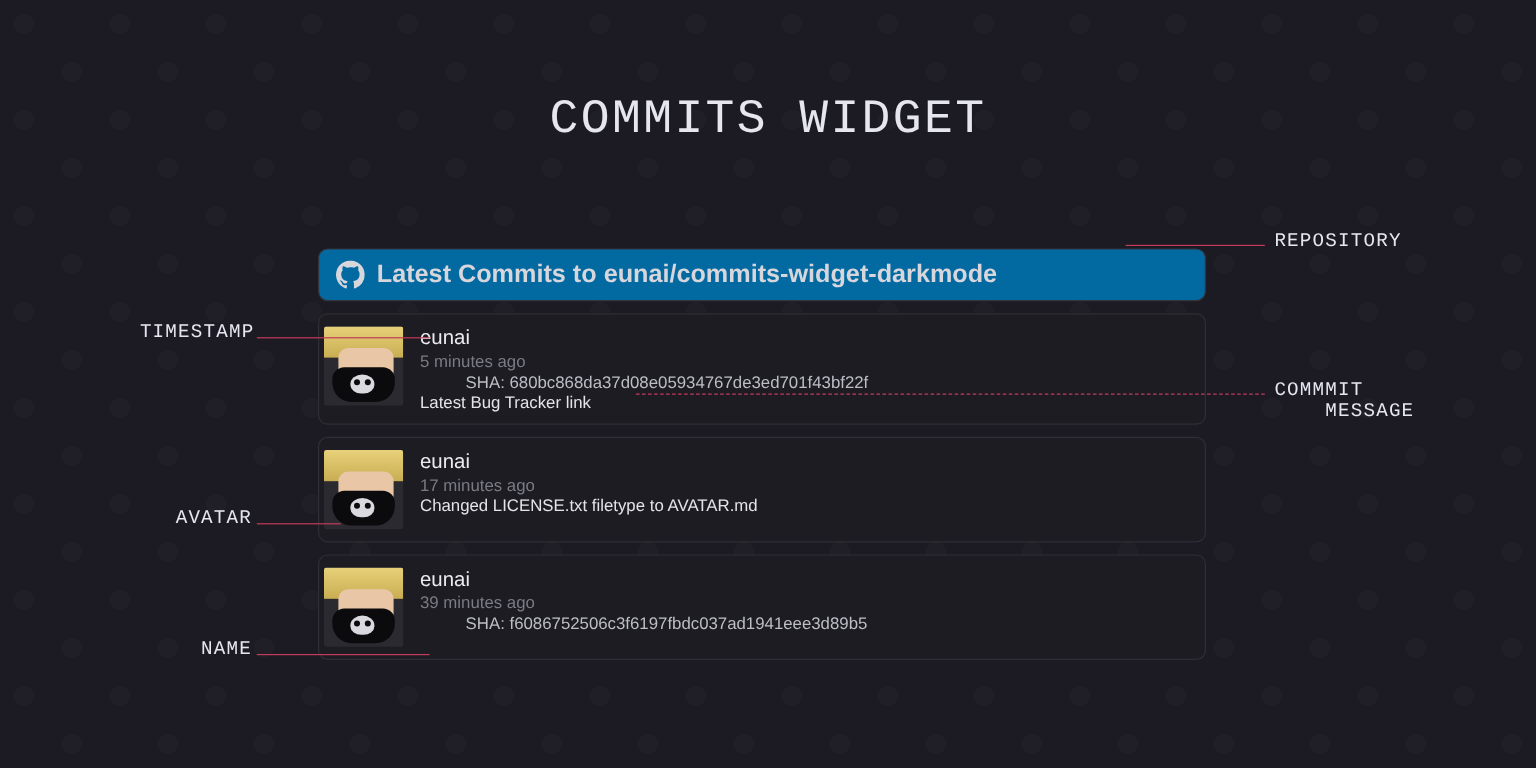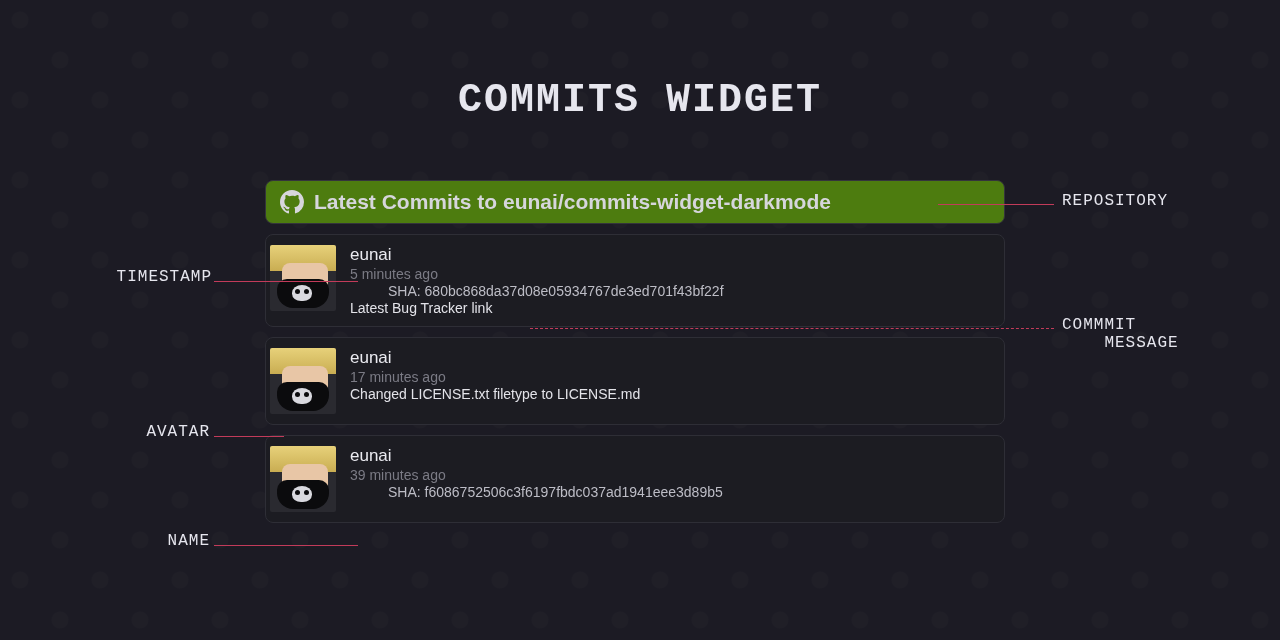--- a/index.html
+++ b/index.html
@@ -23,38 +23,39 @@
   .canvas { position: absolute; inset: 0; }
 
   .title {
     position: absolute;
     left: 0; right: 0; top: 78px;
     text-align: center;
     font-family: "Courier New", Courier, monospace;
     font-size: 40px;
     letter-spacing: 2px;
     color: #e6e6ee;
-    font-weight: 700;
+    font-weight: 400;
   }
 
   .widget {
     position: absolute;
     left: 265px; top: 180px;
     width: 740px; height: 400px;
     overflow: hidden;
   }
 
   .widget-header {
-    background: #4d7c0f;
+    background: #0369a1;
     border: 1px solid #34343c;
     border-radius: 8px;
     padding: 9px 14px;
     display: flex;
     align-items: center;
     gap: 10px;
+    margin-top: 27px;
   }
   .gh-icon {
     width: 24px; height: 24px; flex: 0 0 24px;
   }
   .gh-icon svg { width: 24px; height: 24px; fill: #d6d6dc; display:block; }
   .widget-header-text {
     color: #d6d6dc;
     font-size: 21px;
     font-weight: 700;
   }
@@ -154,21 +155,21 @@
       <div class="avatar">
         <div class="bg"></div>
           <div class="hair"></div>
           <div class="face"></div>
           <div class="mask"></div>
           <div class="skull"></div>
       </div>
       <div class="commit-body">
         <div class="commit-name">eunai</div>
         <div class="commit-time">17 minutes ago</div>
-        <div class="commit-msg">Changed LICENSE.txt filetype to LICENSE.md</div>
+        <div class="commit-msg">Changed LICENSE.txt filetype to AVATAR.md</div>
       </div>
     </div>
 
     <div class="commit">
       <div class="avatar">
         <div class="bg"></div>
           <div class="hair"></div>
           <div class="face"></div>
           <div class="mask"></div>
           <div class="skull"></div>

